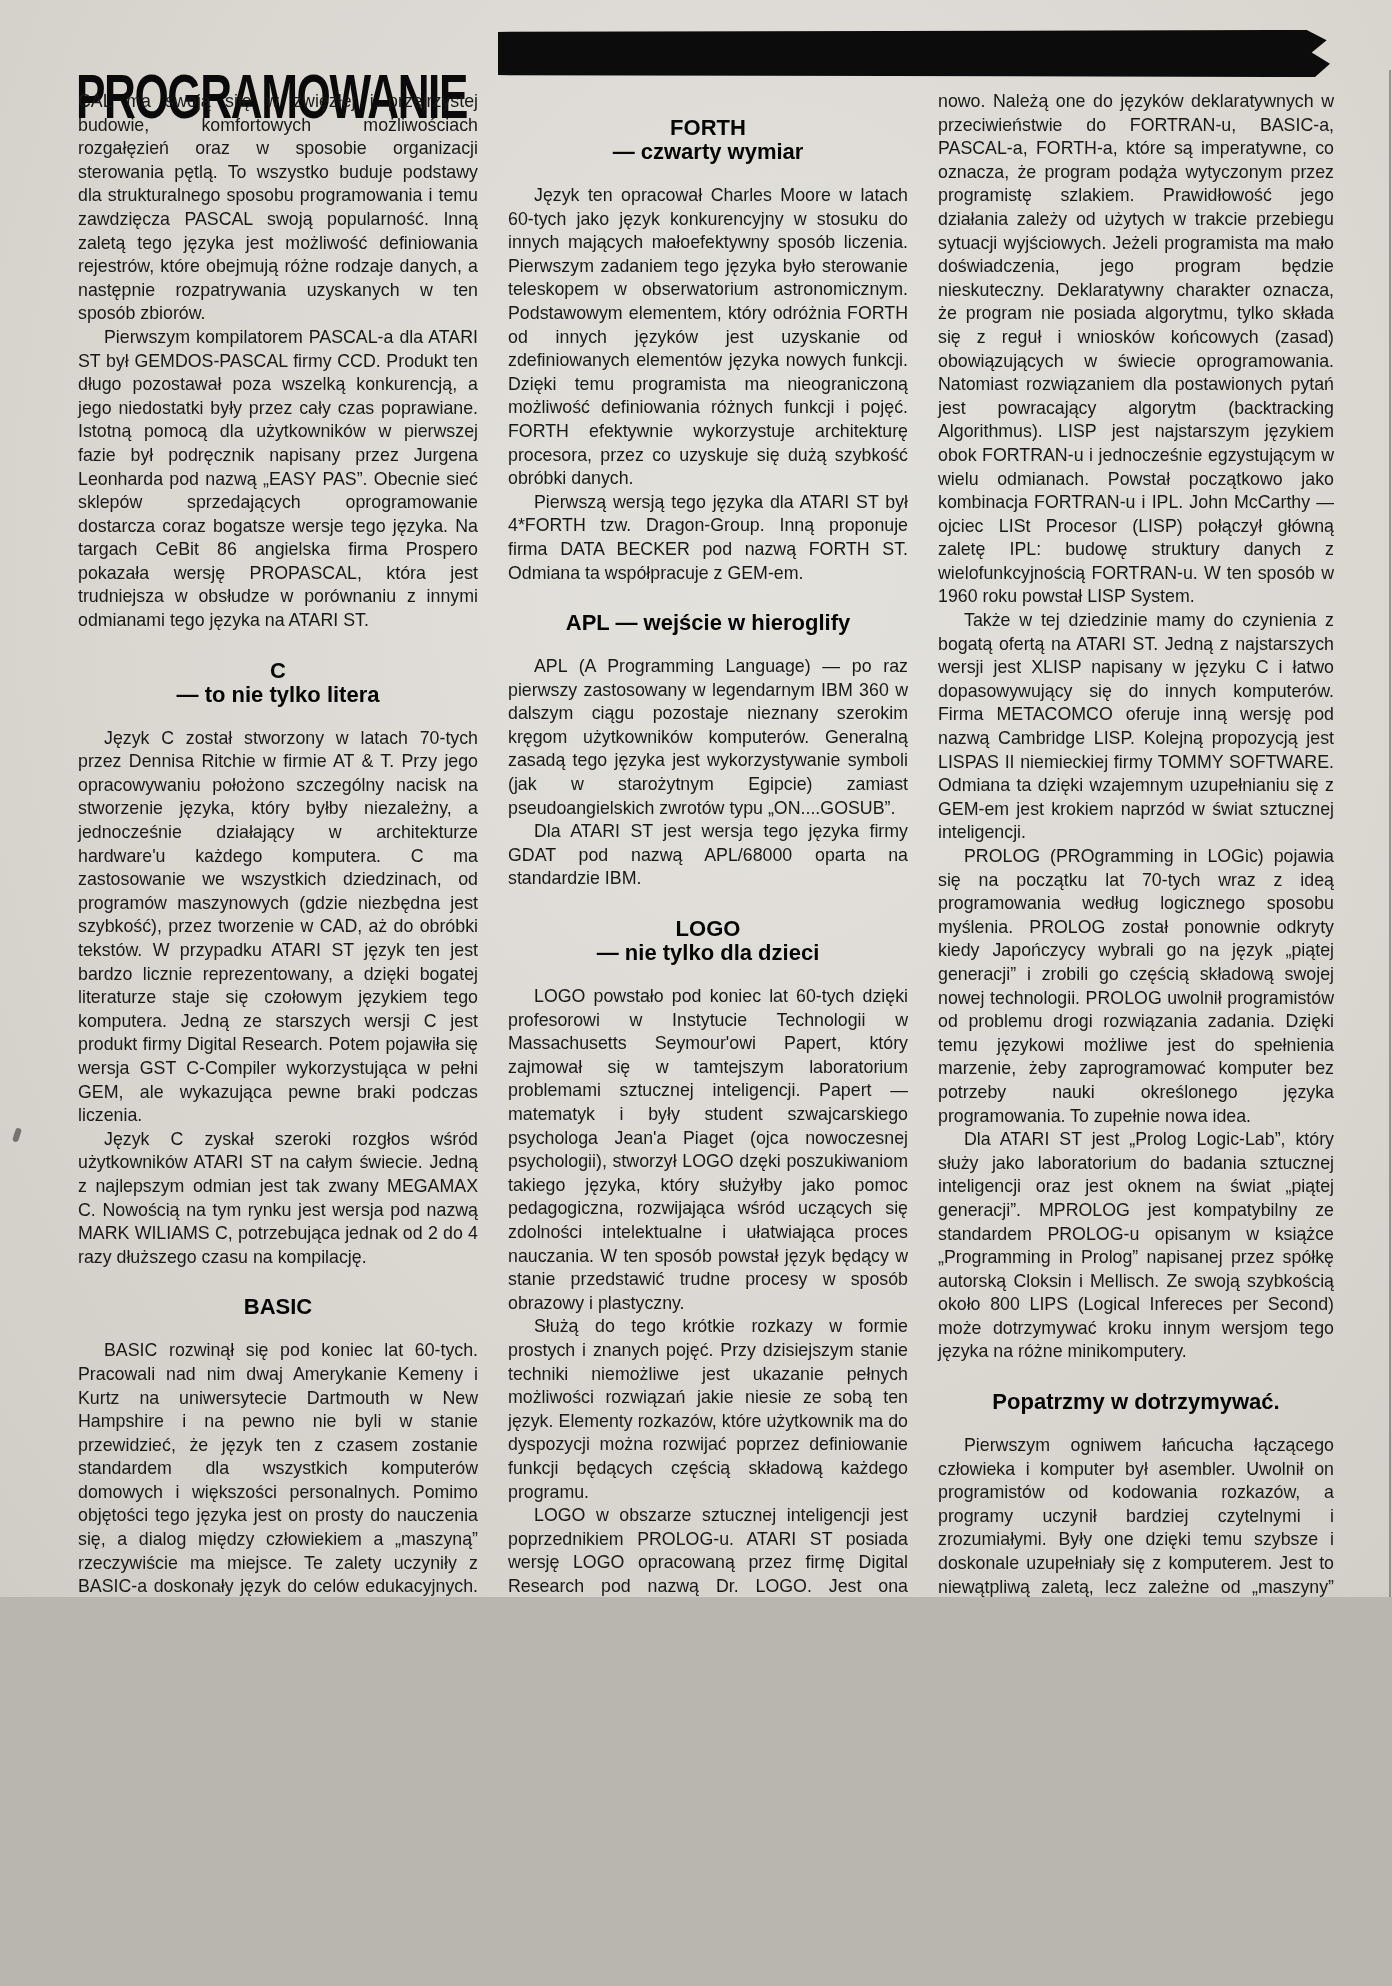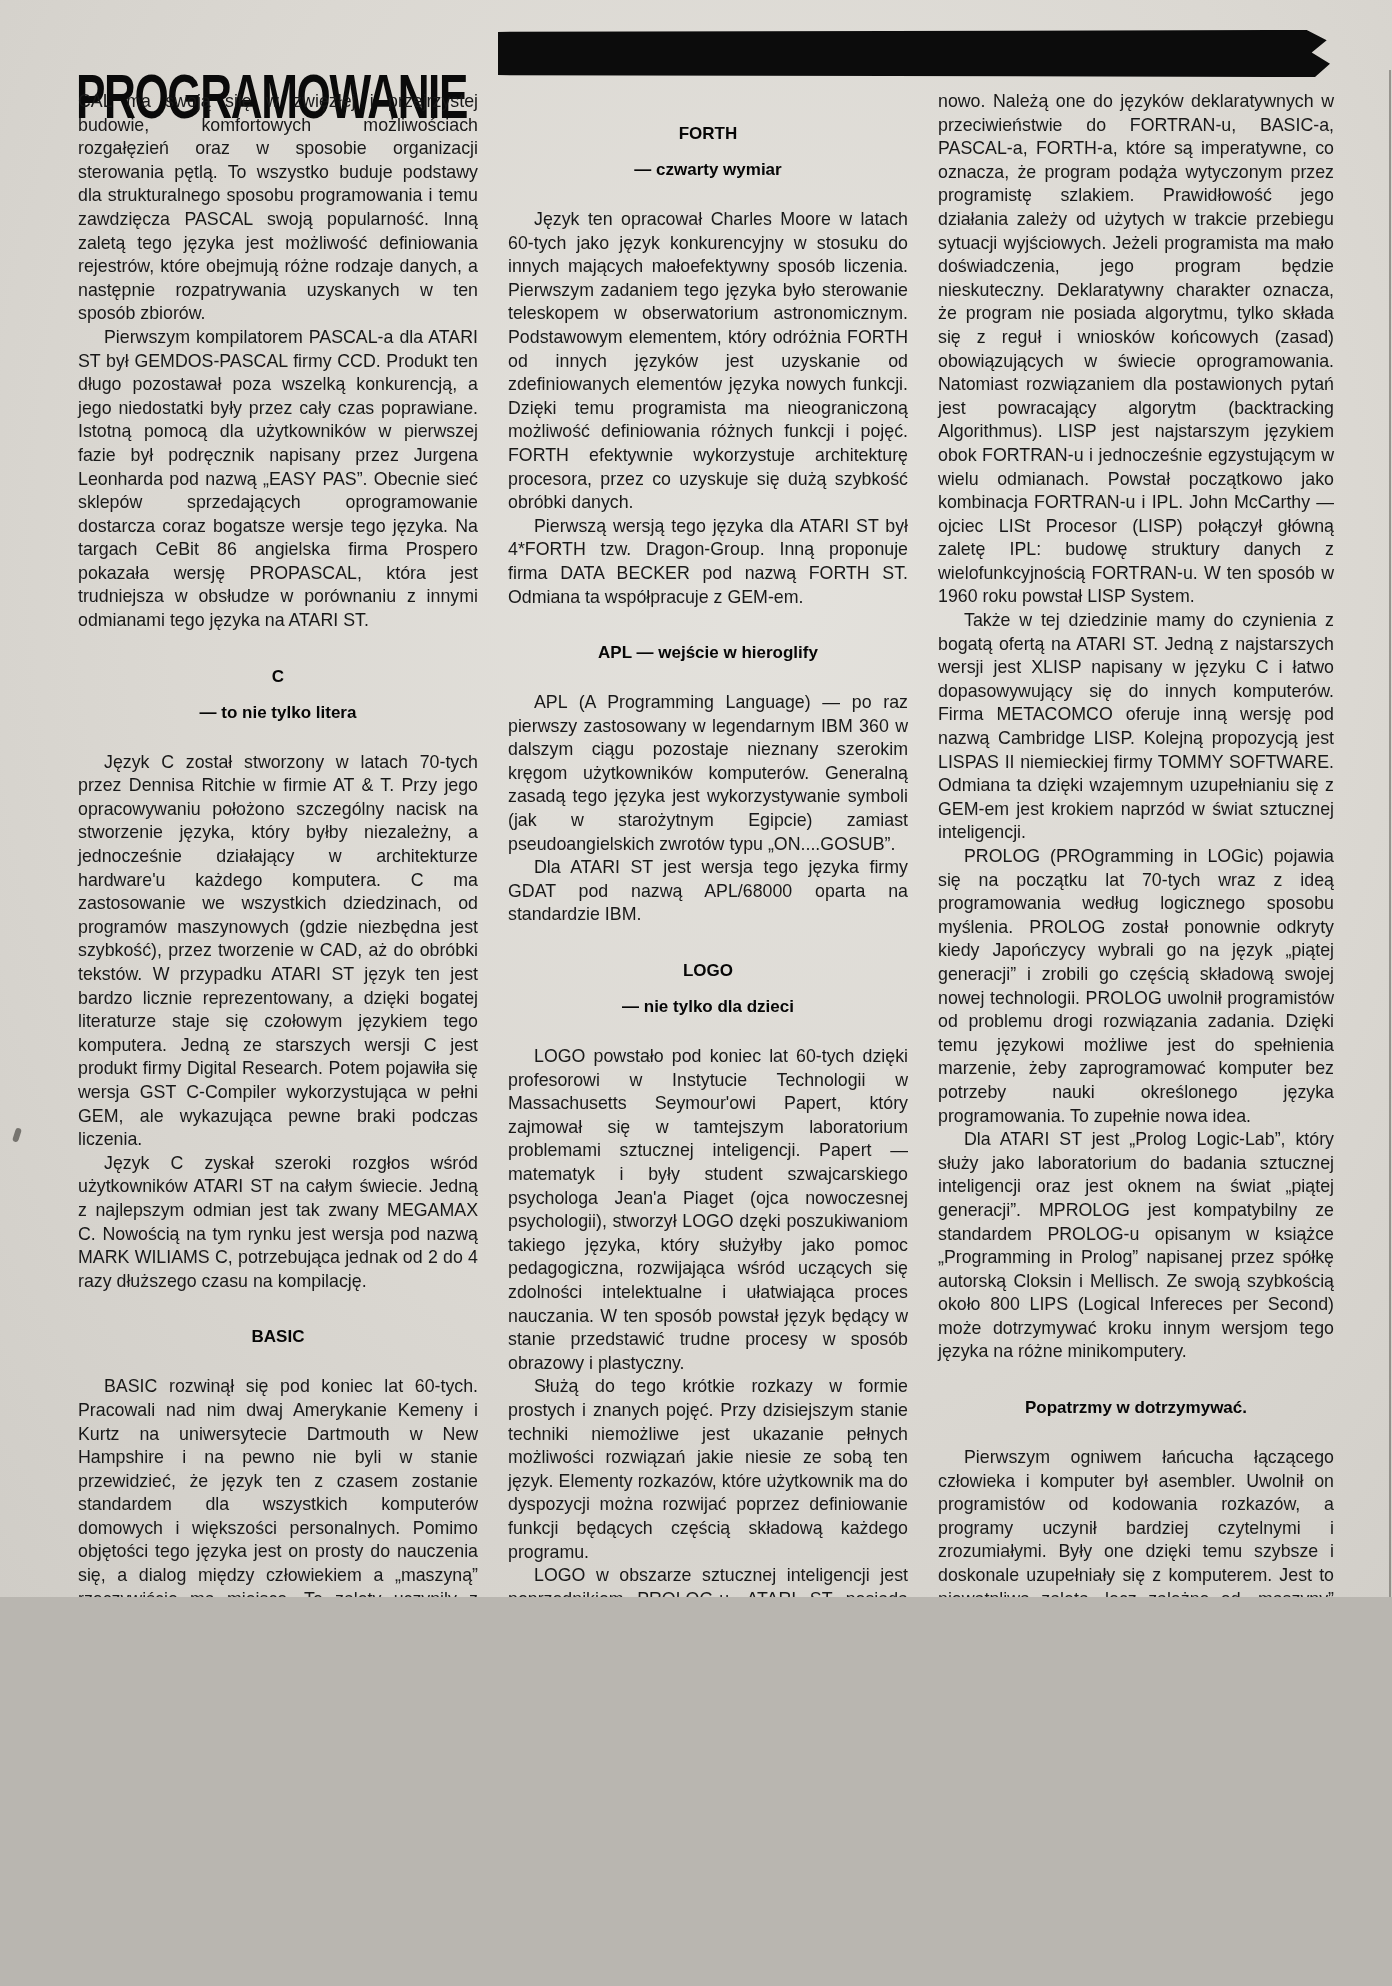--- a/index.html
+++ b/index.html
@@ -32,21 +32,21 @@
   .col.c3{width:396px;}
   .para{
     margin:0;
     font-size:17.8px;line-height:23.6px;
     text-align:justify;
     color:#181818;
   }
   .para.indent{text-indent:26px;}
   .heading{
     margin:26px 0 20px;
-    font-size:17px;line-height:36px;font-weight:700;
+    font-size:22px;line-height:24px;font-weight:700;
     text-align:center;white-space:pre-line;
     color:#060606;letter-spacing:0;
   }
   .signature{margin-top:26px;text-align:right;padding-right:8px;}
   .credit{
     font-family:"DejaVu Serif", serif;
     font-style:italic;font-weight:700;
     font-size:22px;line-height:30px;color:#111;
   }
   .author{

